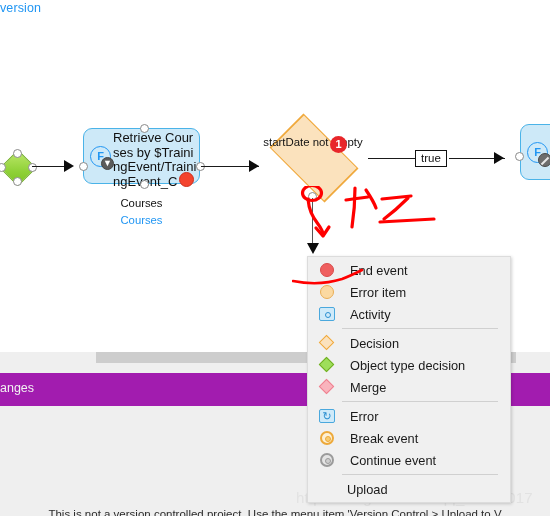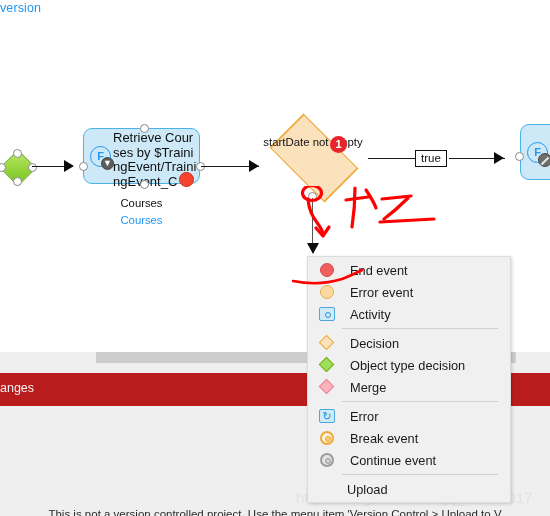--- a/index.html
+++ b/index.html
@@ -94,21 +94,21 @@
     position:absolute;background:#fff;border:1.4px solid #111;
     font-size:11.5px;color:#111;padding:1px 5px 2px 5px;box-sizing:border-box;
   }
   
   .hand{position:absolute;pointer-events:none;}
   
   #hscroll{position:absolute;left:0;top:352px;width:550px;height:11px;background:#efefef;}
   #hscroll .thumb{position:absolute;left:96px;top:0;width:420px;height:11px;background:#cdcdcd;}
   #gapwhite{position:absolute;left:0;top:363px;width:550px;height:10px;background:#efefef;}
   #darkbar{
-    position:absolute;left:0;top:373px;width:550px;height:33px;background:#b91c1c;
+    position:absolute;left:0;top:373px;width:550px;height:33px;background:#a21caf;
   }
   #darkbar .dtext{
     position:absolute;left:0px;top:8px;font-size:12.5px;color:#f2f2f2;white-space:nowrap;
   }
   #lowerpanel{position:absolute;left:0;top:406px;width:550px;height:110px;background:#efefef;}
   #statusline{
     position:absolute;left:0;top:508px;width:550px;
     font-size:11.5px;color:#2b2b2b;white-space:nowrap;overflow:hidden;
     text-align:center;
   }
@@ -252,21 +252,21 @@
     <span class="ic">
       <span class="circle" style="background:#ef5f5f;border:1.5px solid #d94a4a;"></span>
     </span>
     <span class="lbl">End event</span>
   </div>
 
   <div class="mi">
     <span class="ic">
       <span class="circle" style="background:#fbd9a1;border:1.5px solid #e9ae55;"></span>
     </span>
-    <span class="lbl">Error event</span>
+    <span class="lbl">Error item</span>
   </div>
 
   <div class="mi">
     <span class="ic">
       <span class="sq">
           <span class="inner"></span>
         </span>
     </span>
     <span class="lbl">Activity</span>
   </div>

